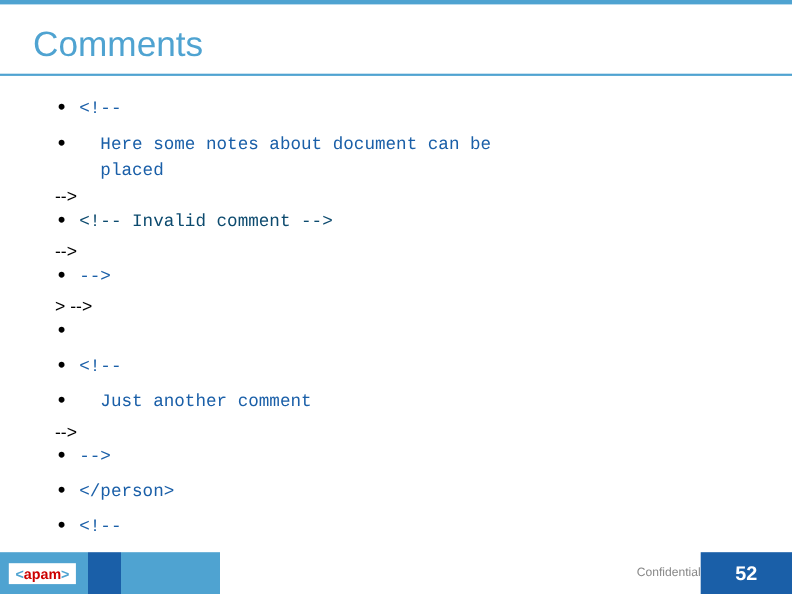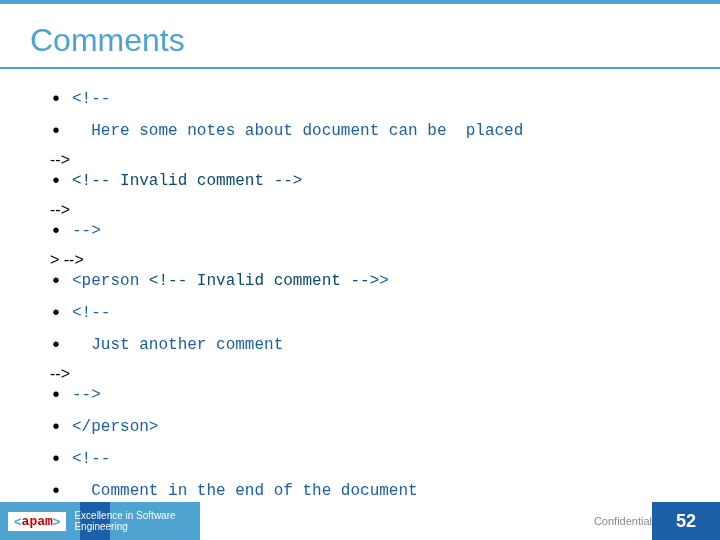--- a/index.html
+++ b/index.html
@@ -101,21 +101,21 @@
       background: #ffffff;
       padding: 2px 6px;
       display: flex;
       align-items: center;
     }
 
     .footer-logo-text {
       color: #cc0000;
       font-weight: bold;
       font-size: 13px;
-      font-family: Liberation Mono, monospace;
+      font-family: Liberation Sans, sans-serif;
     }
 
     .footer-logo-bracket-left {
       color: #4fa3d1;
       font-weight: bold;
       font-size: 13px;
     }
     .footer-logo-bracket-right {
       color: #4fa3d1;
       font-weight: bold;
@@ -131,39 +131,39 @@
 
     .footer-center {
       flex: 1;
       text-align: right;
       color: #888888;
       font-size: 11px;
       font-family: Arial, sans-serif;
     }
 
     .footer-right {
-      width: 68px;
+      width: 83px;
       background: #1a5fa8;
       height: 38px;
       display: flex;
       align-items: center;
       justify-content: center;
       color: #ffffff;
       font-size: 18px;
       font-family: Arial, sans-serif;
       font-weight: bold;
     }
 
     .li-text {
       display: inline;
     }
 
     .wrap-indent {
       display: flex;
-      flex-direction: row;
+      flex-direction: column;
     }
   </style>
 </head>
 <body>
 
 <div class="slide">
   <div class="top-border"></div>
 
   <div class="title-area">
     <h1 class="slide-title">Comments</h1>
@@ -195,23 +195,20 @@
 
        --&gt;
       <li>
         <span class="bullet-dot">•</span>
         <span class="li-text code-blue">--&gt;</span>
       </li>
 
       &gt; --&gt;
       <li>
         <span class="bullet-dot">•</span>
-        <span class="li-text">
-          <span class="code-blue">&lt;person </span><span class="code-red">&lt;!-- Invalid comment --&gt;</span><span class="code-blue">&gt;</span>
-        </span>
       </li>
 
       
       <li>
         <span class="bullet-dot">•</span>
         <span class="li-text code-blue">&lt;!--</span>
       </li>
 
       
       <li>
@@ -249,18 +246,17 @@
     </ul>
   </div>
 
   <div class="footer">
     <div class="footer-left">
       <div class="footer-logo-box">
         <span class="footer-logo-bracket-left">&lt;</span>
         <span class="footer-logo-text">apam</span>
         <span class="footer-logo-bracket-right">&gt;</span>
       </div>
-      <span class="footer-tagline">Excellence in Software Engineering</span>
     </div>
     <div class="footer-center">Confidential</div>
     <div class="footer-right">52</div>
   </div>
 </div>
 
 </body></html>

